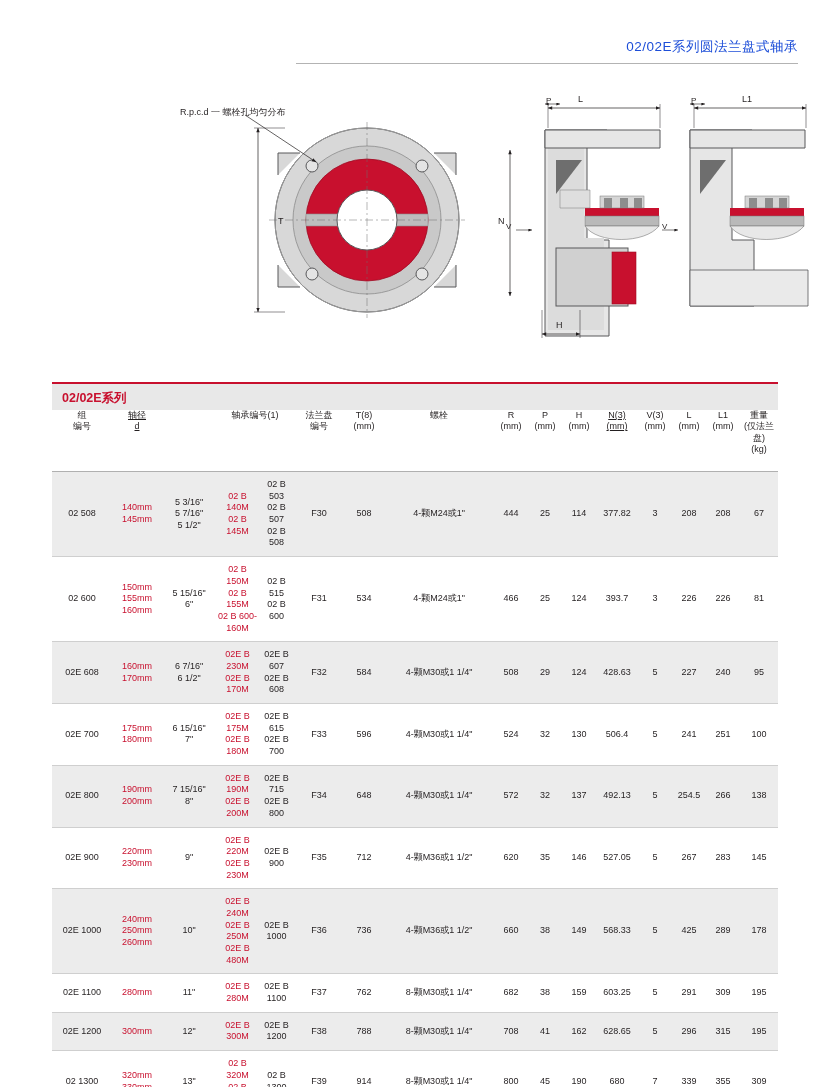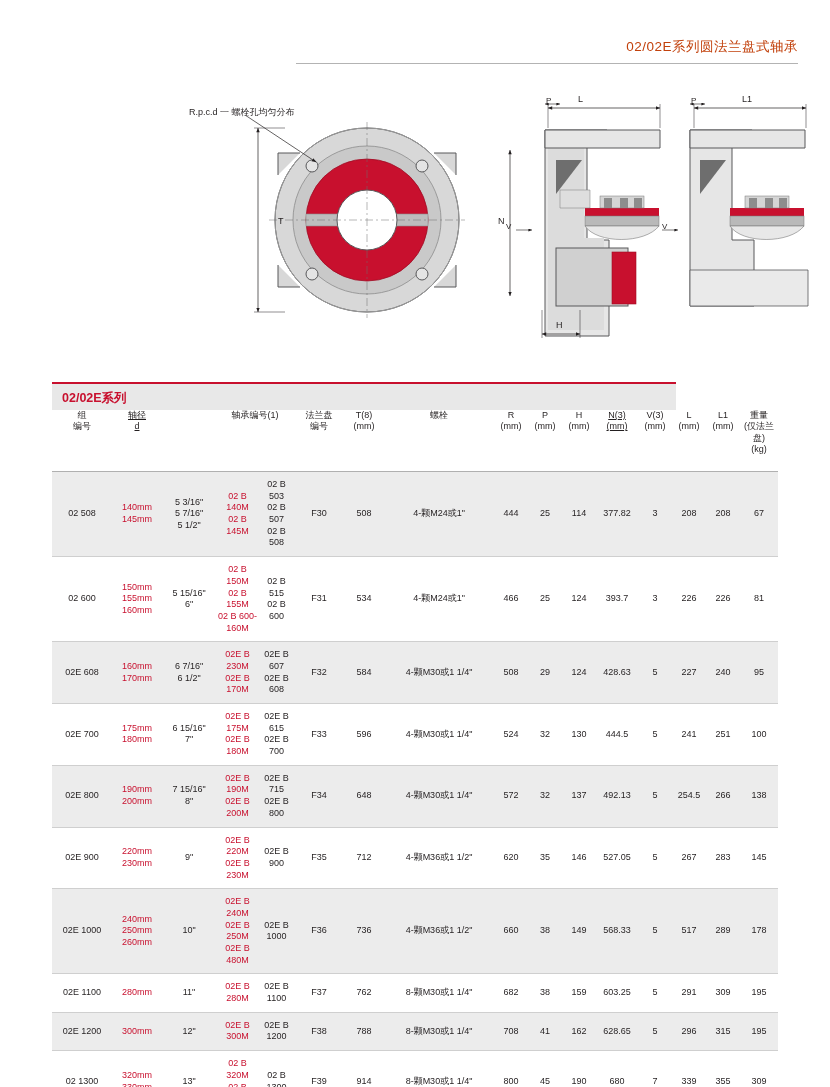--- a/index.html
+++ b/index.html
@@ -7,36 +7,36 @@
     width:830px;height:1087px;background:#ffffff;
     font-family:"Liberation Sans","DejaVu Sans",sans-serif;
     color:#231f20;position:relative;overflow:hidden;
   }
   
   .page-header{
     position:absolute;top:0;left:0;width:830px;height:68px;
   }
   .header-title{
     position:absolute;right:32px;top:38px;
-    font-size:13.5px;letter-spacing:.5px;color:#c2410c;
+    font-size:13.5px;letter-spacing:.5px;color:#1d4ed8;
     white-space:nowrap;
   }
   .header-rule{
     position:absolute;left:296px;top:63px;width:502px;height:1px;
     background:#b3b3b3;
   }
   
   .drawing{
     position:absolute;top:70px;left:0;width:830px;height:290px;
   }
   .lbl{position:absolute;font-size:9px;color:#231f20;white-space:nowrap;}
   .lbl-sm{position:absolute;font-size:8px;color:#231f20;white-space:nowrap;}
   
   .series-band{
-    position:absolute;left:52px;top:382px;width:624px;height:26px;
+    position:absolute;left:52px;top:382px;width:726px;height:26px;
     background:#e8e8e8;border-top:2px solid #c8102e;
   }
   .series-band .t{
     position:absolute;left:10px;top:6px;font-size:12.5px;font-weight:bold;color:#c8102e;
   }
   table.spec{
     position:absolute;left:52px;top:408px;width:726px;
     border-collapse:collapse;font-size:9px;
   }
   table.spec th{
@@ -162,21 +162,21 @@
       <path d="M690,200 h118 v36 h-118 z" fill="#eaeaea" stroke="#58585a" stroke-width="0.8"></path>
 
       <line x1="694" y1="38" x2="806" y2="38" stroke="#231f20" stroke-width="0.7" marker-start="url(#arS)" marker-end="url(#ar)"></line>
       <line x1="694" y1="34" x2="694" y2="58" stroke="#231f20" stroke-width="0.5"></line>
       <line x1="806" y1="34" x2="806" y2="58" stroke="#231f20" stroke-width="0.5"></line>
       <line x1="690" y1="34" x2="705" y2="34" stroke="#231f20" stroke-width="0.6" marker-start="url(#arS)" marker-end="url(#ar)"></line>
       <line x1="662" y1="160" x2="678" y2="160" stroke="#231f20" stroke-width="0.6" marker-end="url(#ar)"></line>
     </g>
   </svg>
 
-  <div class="lbl" style="left:189px;top:36px;">R.p.c.d 一 螺栓孔均匀分布</div>
+  <div class="lbl" style="left:180px;top:36px;">R.p.c.d 一 螺栓孔均匀分布</div>
   <div class="lbl" style="left:278px;top:146px;">T</div>
   <div class="lbl" style="left:578px;top:24px;">L</div>
   <div class="lbl" style="left:742px;top:24px;">L1</div>
   <div class="lbl-sm" style="left:546px;top:26px;">P</div>
   <div class="lbl-sm" style="left:691px;top:26px;">P</div>
   <div class="lbl" style="left:498px;top:146px;">N</div>
   <div class="lbl-sm" style="left:506px;top:152px;">V</div>
   <div class="lbl-sm" style="left:662px;top:152px;">V</div>
   <div class="lbl" style="left:556px;top:250px;">H</div>
 </div>
@@ -361,21 +361,21 @@
       <td class="stack">
         <span>02E B 615</span>
           <span>02E B 700</span>
       </td>
       <td>F33</td>
       <td>596</td>
       <td class="nowrap">4-颗M30或1 1/4"</td>
       <td>524</td>
       <td>32</td>
       <td>130</td>
-      <td>444.5</td>
+      <td>506.4</td>
       <td>5</td>
       <td>241</td>
       <td>251</td>
       <td>100</td>
     </tr>
 
     <tr class="row band">
       <td>02E 800</td>
       <td class="red stack">
         <span>190mm</span>
@@ -454,21 +454,21 @@
         <span>02E B 1000</span>
       </td>
       <td>F36</td>
       <td>736</td>
       <td class="nowrap">4-颗M36或1 1/2"</td>
       <td>660</td>
       <td>38</td>
       <td>149</td>
       <td>568.33</td>
       <td>5</td>
-      <td>517</td>
+      <td>425</td>
       <td>289</td>
       <td>178</td>
     </tr>
 
     <tr class="row">
       <td>02E 1100</td>
       <td class="red stack">
         <span>280mm</span>
       </td>
       <td class="stack">

